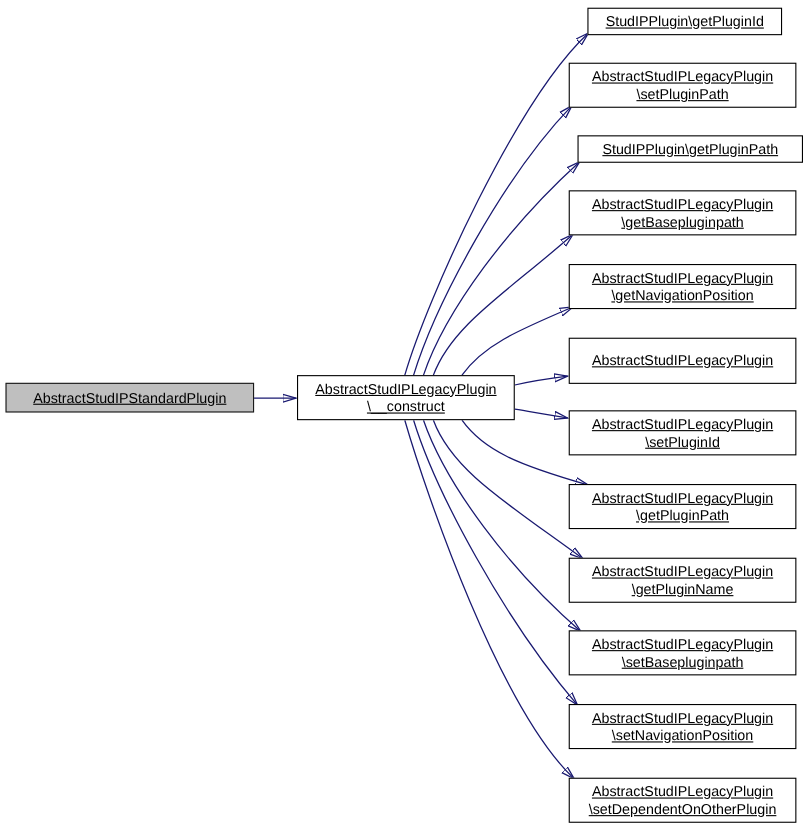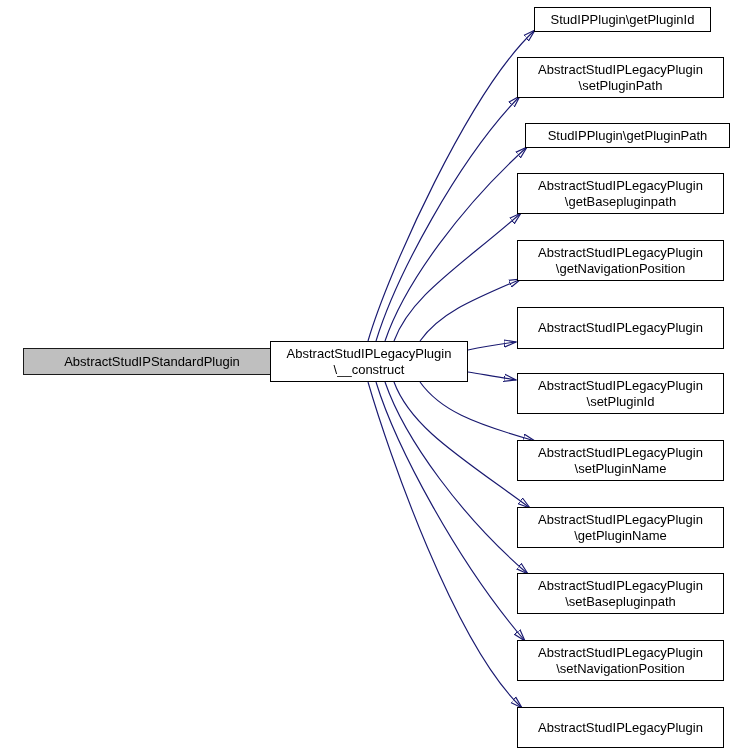--- a/index.html
+++ b/index.html
@@ -33,20 +33,21 @@
     border: 1px solid #000000;
     background: #ffffff;
     display: flex;
     flex-direction: column;
     align-items: center;
     justify-content: center;
     text-align: center;
     line-height: 16px;
     white-space: nowrap;
     cursor: pointer;
+    text-decoration: underline;
   }
   .node.root {
     background: #bfbfbf;
     border: 1.5px solid #1a1a1a;
     cursor: default;
   }
 </style>
 </head>
 <body>
 
@@ -66,21 +67,21 @@
     <path d="M420,341 C440,313 472,300 521,279" marker-end="url(#arrow)"></path>
     <path d="M468,350 C486,346 500,344 516,342" marker-end="url(#arrow)"></path>
     <path d="M468,372 C486,375 500,377 516,380" marker-end="url(#arrow)"></path>
     <path d="M420,382 C440,410 472,423 535,441" marker-end="url(#arrow)"></path>
     <path d="M394,382 C411,428 462,458 530,508" marker-end="url(#arrow)"></path>
     <path d="M385,382 C405,440 463,518 528,574" marker-end="url(#arrow)"></path>
     <path d="M376,382 C396,447 458,563 525,641" marker-end="url(#arrow)"></path>
     <path d="M368,382 C388,451 455,645 522,708" marker-end="url(#arrow)"></path>
   </svg>
 
-  <div class="node root" style="left:23px; top:348px; width:258px; height:27px;">
+  <div class="node root" style="left:5px; top:348px; width:226px; height:27px;">
     <span>AbstractStudIPStandardPlugin</span>
   </div>
 
   <div class="node" style="left:270px; top:341px; width:198px; height:41px;">
     <span>AbstractStudIPLegacyPlugin</span>
     <span>\__construct</span>
   </div>
 
   <div class="node" style="left:534px; top:7px; width:177px; height:25px;">
     <span>StudIPPlugin\getPluginId</span>
@@ -109,35 +110,36 @@
     <span>AbstractStudIPLegacyPlugin</span>
   </div>
 
   <div class="node" style="left:517px; top:373px; width:207px; height:41px;">
     <span>AbstractStudIPLegacyPlugin</span>
     <span>\setPluginId</span>
   </div>
 
   <div class="node" style="left:517px; top:440px; width:207px; height:41px;">
     <span>AbstractStudIPLegacyPlugin</span>
-    <span>\setPluginName</span>
+    <span>\getPluginPath</span>
   </div>
 
   <div class="node" style="left:517px; top:507px; width:207px; height:41px;">
     <span>AbstractStudIPLegacyPlugin</span>
     <span>\getPluginName</span>
   </div>
 
   <div class="node" style="left:517px; top:573px; width:207px; height:41px;">
     <span>AbstractStudIPLegacyPlugin</span>
     <span>\setBasepluginpath</span>
   </div>
 
   <div class="node" style="left:517px; top:640px; width:207px; height:41px;">
     <span>AbstractStudIPLegacyPlugin</span>
     <span>\setNavigationPosition</span>
   </div>
 
   <div class="node" style="left:517px; top:707px; width:207px; height:41px;">
     <span>AbstractStudIPLegacyPlugin</span>
+    <span>\setDependentOnOtherPlugin</span>
   </div>
 
 </div>
 
 </body></html>

